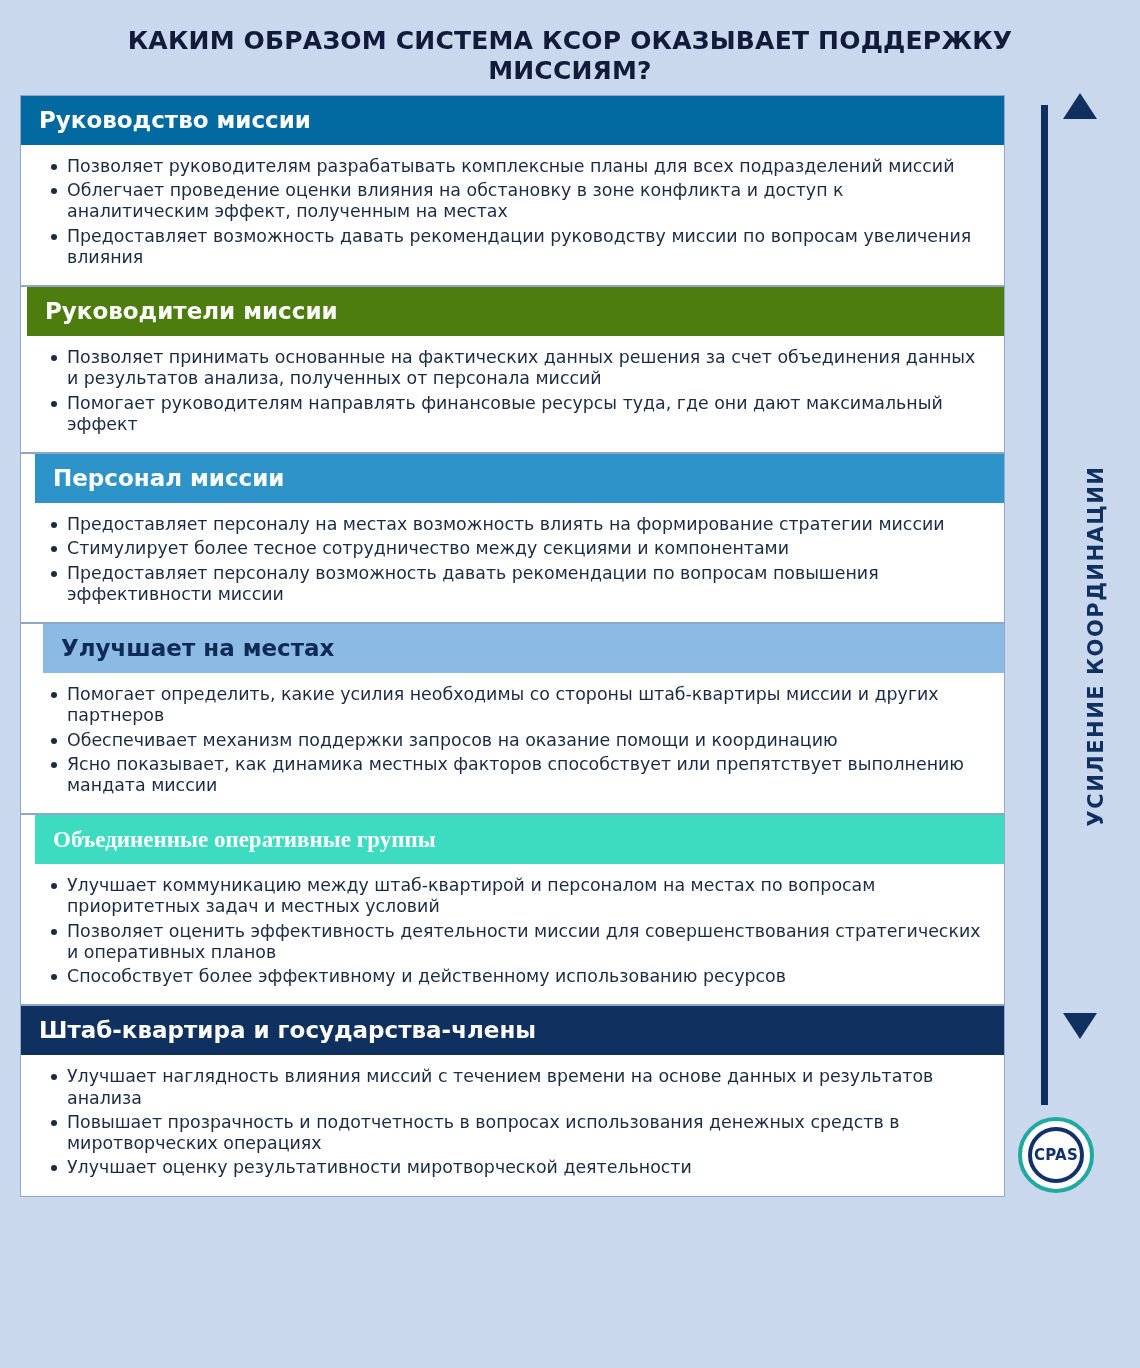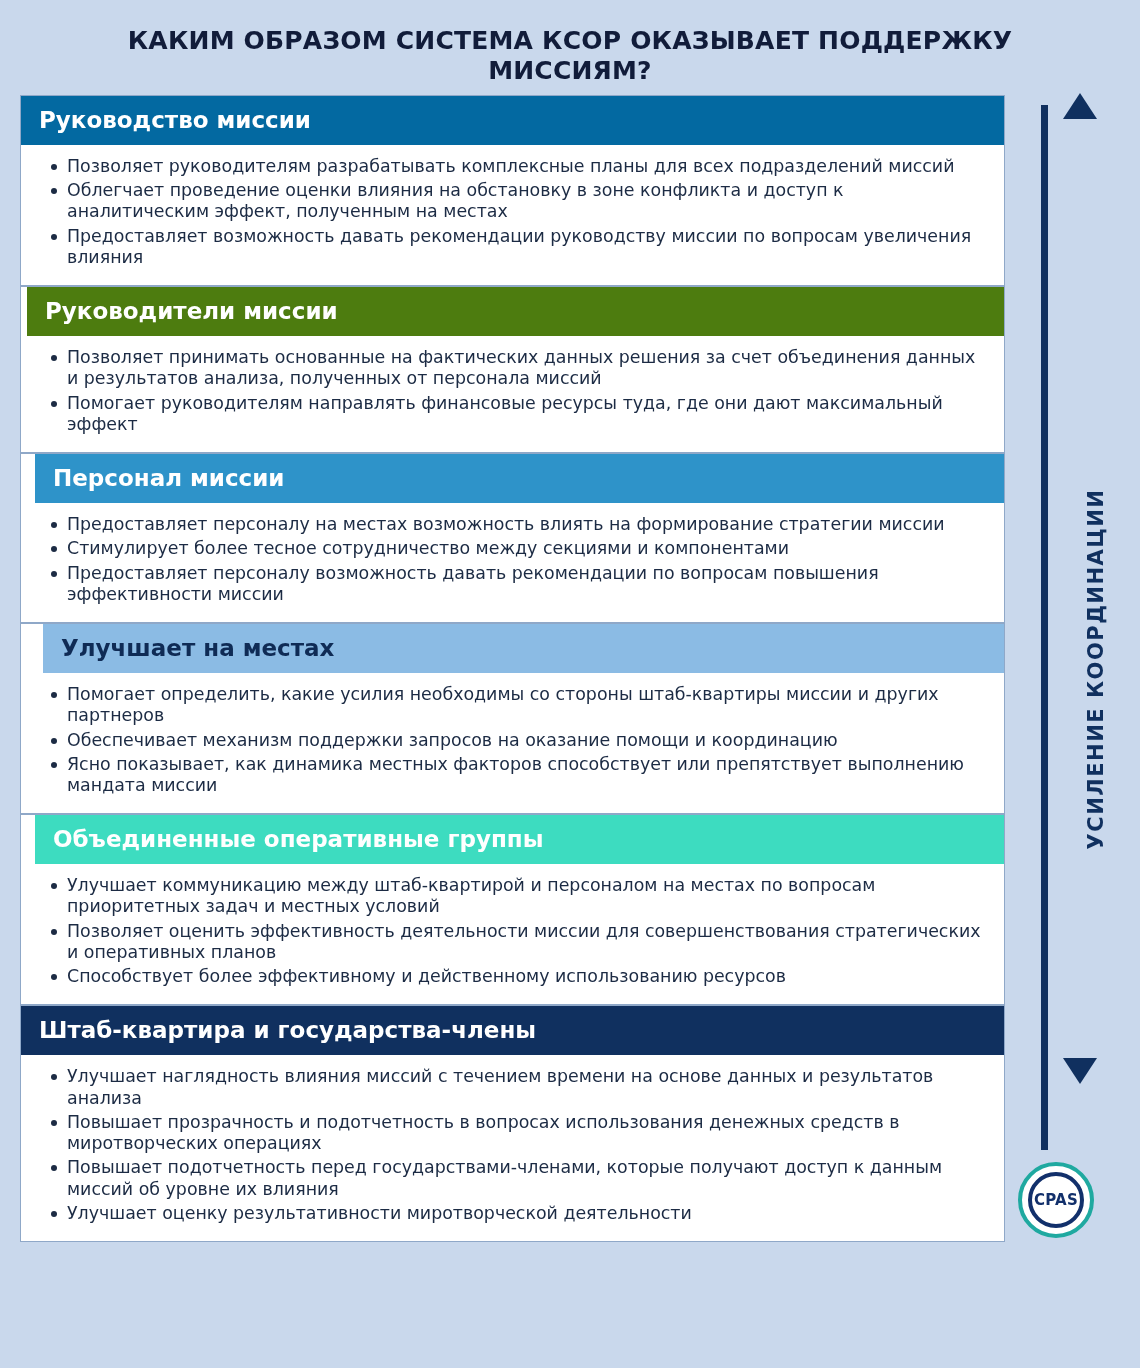--- a/index.html
+++ b/index.html
@@ -52,21 +52,21 @@
     font-weight: bold;
     font-size: 23px;
     line-height: 1;
     padding: 13px 0 13px 18px;
     box-sizing: border-box;
   }
   .s0 .section-bar { background: #0369a1; margin: 0 0 0 0; }
   .s1 .section-bar { background: #4d7c0f; margin-left: 6px; }
   .s2 .section-bar { background: #2e93c9; margin-left: 14px; }
   .s3 .section-bar { background: #8bbbe4; margin-left: 22px; color: #0d2a52; }
-  .s4 .section-bar { background: #3ddcc0; margin-left: 14px; color: #ffffff; }
+  .s4 .section-bar { background: #3ddcc0; margin-left: 14px; color: #ffffff; font-family: Liberation Serif, serif; }
   .s5 .section-bar { background: #10305f; margin-left: 0px; }
 
   .s3 .section-bar { color: #0f2b55; }
 
   ul.bullets {
     list-style: none;
     margin: 0;
     padding: 11px 22px 6px 28px;
   }
   ul.bullets li {
@@ -210,21 +210,20 @@
           <li>Позволяет оценить эффективность деятельности миссии для совершенствования стратегических и оперативных планов</li>
           <li>Способствует более эффективному и действенному использованию ресурсов</li>
         </ul>
       </div>
 
       <div class="panel s5">
         <div class="section-bar">Штаб-квартира и государства-члены</div>
         <ul class="bullets">
           <li>Улучшает наглядность влияния миссий с течением времени на основе данных и результатов анализа</li>
           <li>Повышает прозрачность и подотчетность в вопросах использования денежных средств в миротворческих операциях</li>
-          <li>Повышает подотчетность перед государствами-членами, которые получают доступ к данным миссий об уровне их влияния</li>
           <li>Улучшает оценку результативности миротворческой деятельности</li>
         </ul>
       </div>
 
     </div>
 
     <div class="col-arrow">
       <div class="arrow-shaft">
         <div class="arrow-head-up"></div>
         <div class="arrow-head-down"></div>

